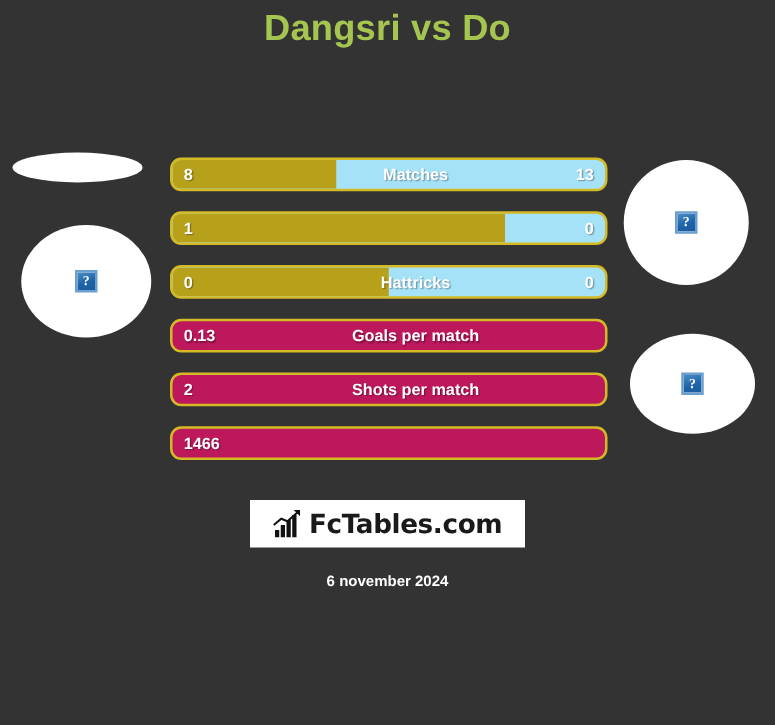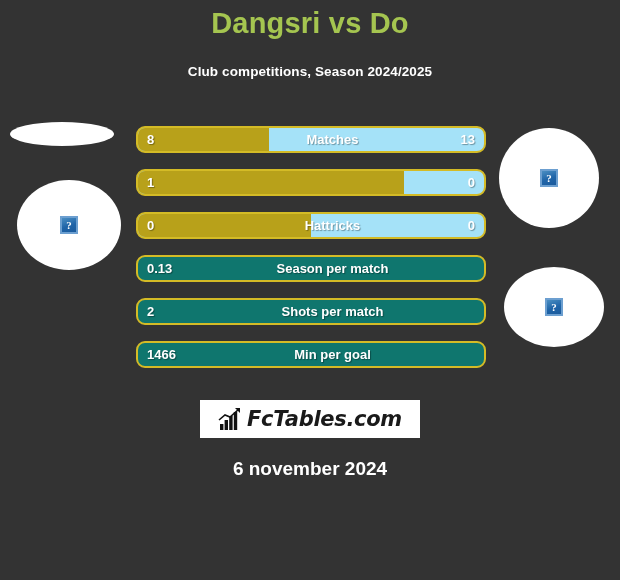--- a/index.html
+++ b/index.html
@@ -91,21 +91,21 @@
     position: relative;
     height: 27px;
     margin-bottom: 16px;
     border-radius: 9px;
     border: 2px solid #d4bb26;
     background: #a5e2f8;
     overflow: hidden;
   }
 
   .bar.solo {
-    background: #0f766e;
+    background: #be185d;
   }
 
   .bar-fill {
     position: absolute;
     left: 0;
     top: 0;
     bottom: 0;
     background: #b8a11a;
   }
 
@@ -170,44 +170,42 @@
   .logo-icon {
     display: block;
   }
 
   .logo-text {
     font-size: 21px;
     font-weight: bold;
     color: #1a1a1a;
     letter-spacing: -0.3px;
     font-family: "DejaVu Sans", sans-serif;
-    font-style: italic;
   }
 
   
   .date {
     position: absolute;
     top: 458px;
     left: 0;
     width: 620px;
     text-align: center;
-    font-size: 19px;
+    font-size: 12px;
     font-weight: bold;
     color: #ffffff;
     white-space: nowrap;
   }
 </style>
 </head>
 <body>
 
 <div id="stage">
 
   <div class="title">Dangsri vs Do</div>
 
-  <div class="subtitle">Club competitions, Season 2024/2025</div>
 
   <div class="avatar av-l1 no-icon">
     
   </div>
   <div class="avatar av-l2">
     <span class="ph-icon">?</span>
   </div>
 
   <div class="avatar av-r1">
     <span class="ph-icon">?</span>
@@ -229,29 +227,28 @@
         <div class="bar-away">0</div>
       </div>
       <div class="bar">
         <div class="bar-fill" style="width: 50%;"></div>
         <div class="bar-home">0</div>
         <div class="bar-label">Hattricks</div>
         <div class="bar-away">0</div>
       </div>
       <div class="bar solo">
         <div class="bar-home">0.13</div>
-        <div class="bar-label">Season per match</div>
+        <div class="bar-label">Goals per match</div>
       </div>
       <div class="bar solo">
         <div class="bar-home">2</div>
         <div class="bar-label">Shots per match</div>
       </div>
       <div class="bar solo">
         <div class="bar-home">1466</div>
-        <div class="bar-label">Min per goal</div>
       </div>
     </div>
 
   <div class="logo">
     <svg class="logo-icon" width="24" height="22" viewBox="0 0 24 22">
       <rect x="2" y="16" width="3.4" height="6" fill="#111111"></rect>
       <rect x="6.6" y="12" width="3.4" height="10" fill="#111111"></rect>
       <rect x="11.2" y="8" width="3.4" height="14" fill="#111111"></rect>
       <rect x="15.8" y="4" width="3.4" height="18" fill="#111111"></rect>
       <path d="M1 12 L7 7 L12 9 L21 1" stroke="#111111" stroke-width="1.6" fill="none"></path>

